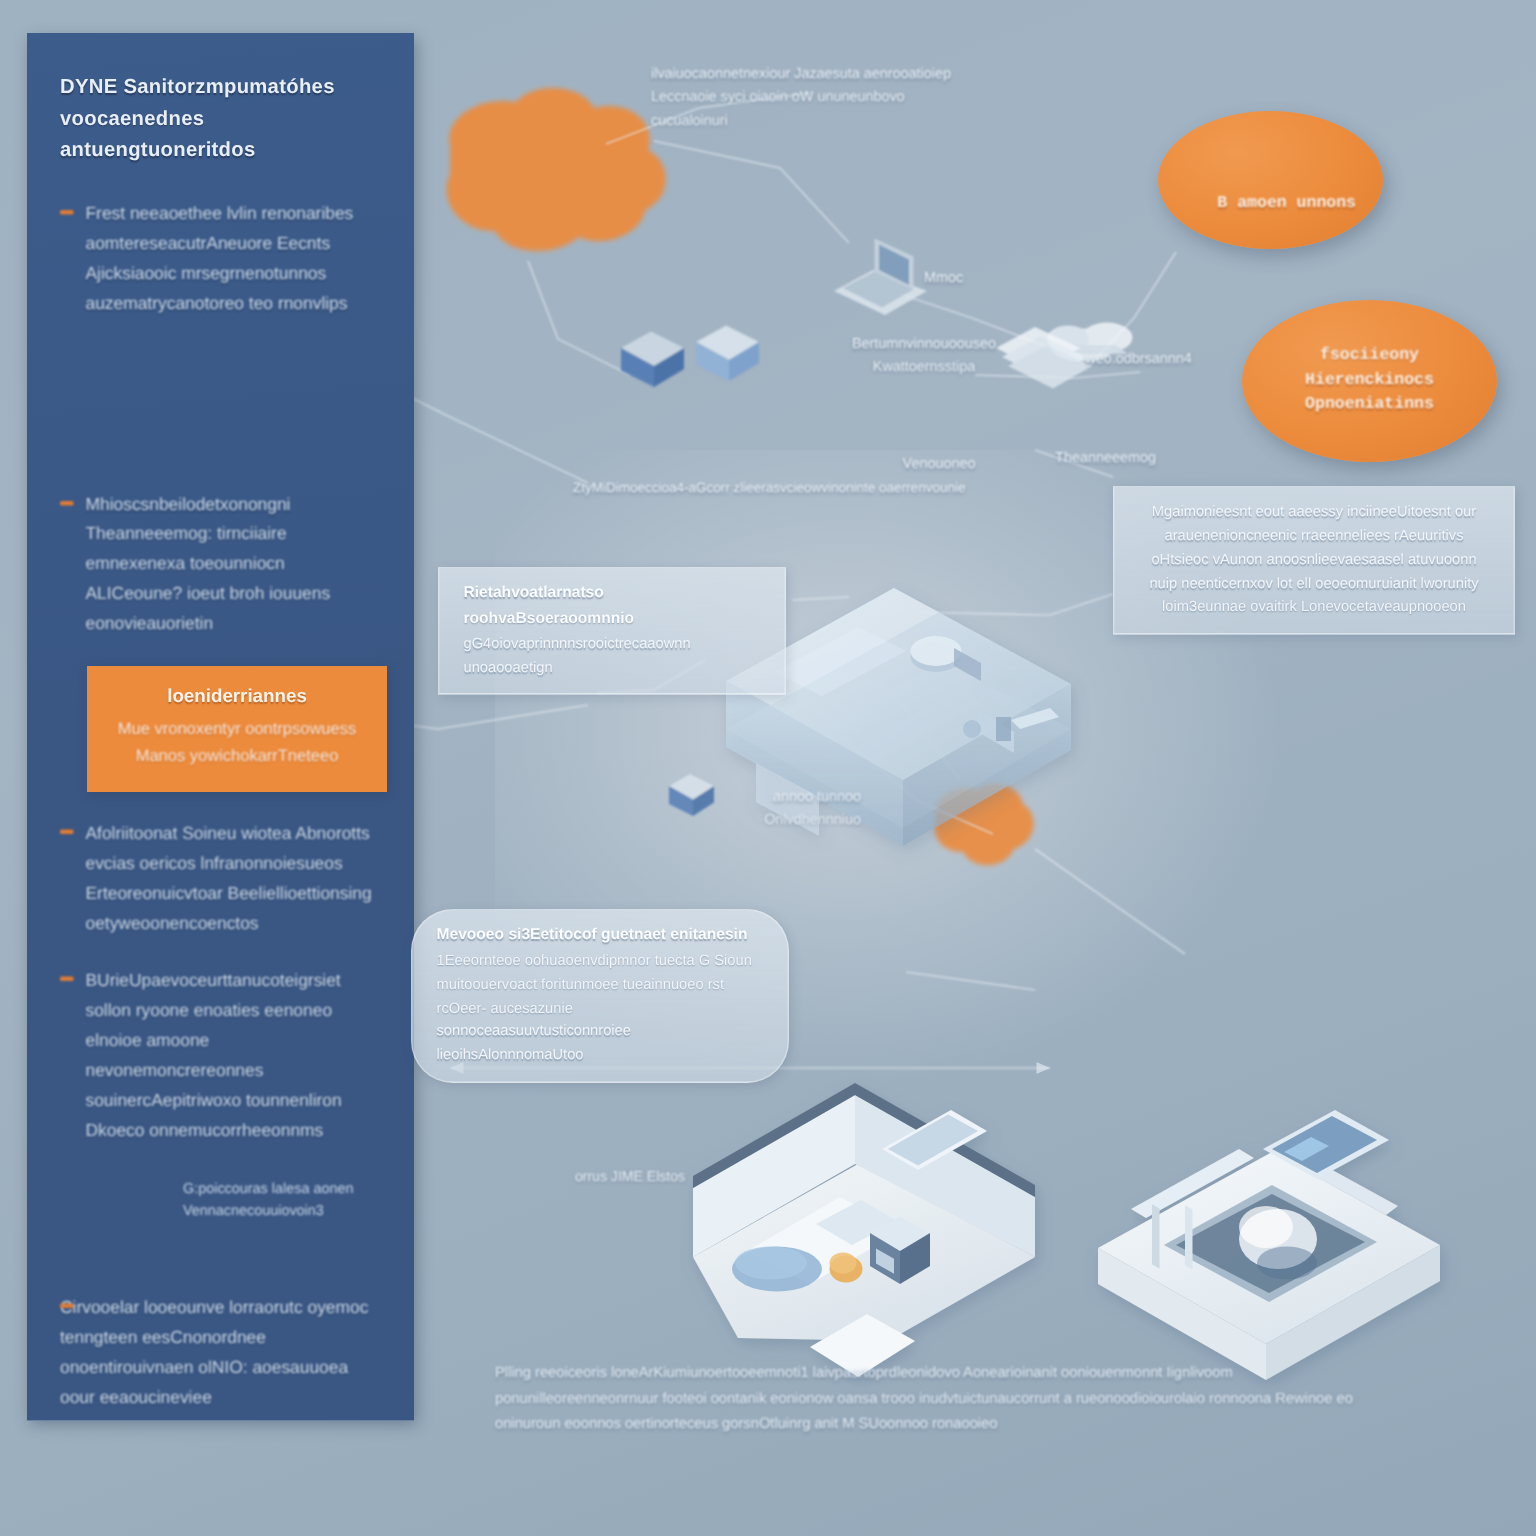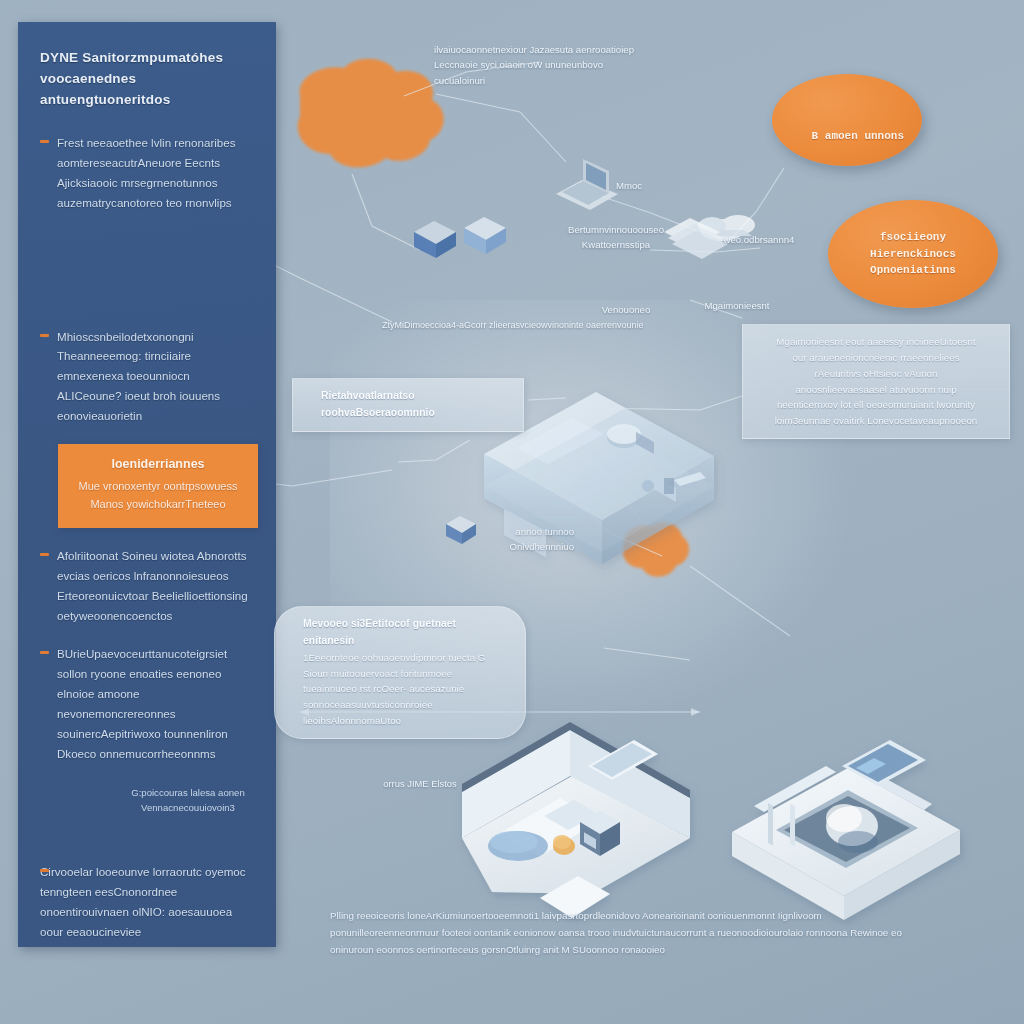--- a/index.html
+++ b/index.html
@@ -98,21 +98,20 @@
   
   .sb-illus-row {
     position: relative;
     height: 72px;
     margin: 22px 0 4px;
   }
   .sb-illus-caption {
     position: absolute;
     right: 2px; top: 0;
     width: 132px;
-    text-align: center;
     font-size: 9.6px;
     line-height: 1.55;
     color: #c6d5e6;
     filter: blur(.6px);
   }
 
   
   .ellipse {
     position: absolute;
     border-radius: 50%;
@@ -140,21 +139,21 @@
   #ellipse-2 { left: 828px; top: 200px; width: 170px; height: 108px; }
 
   .ell-icon { margin-bottom: 4px; opacity: .92; }
 
   
   .callout {
     position: absolute;
     background: linear-gradient(180deg, rgba(221,230,238,.72) 0%, rgba(206,218,229,.62) 100%);
     border: 1px solid rgba(255,255,255,.32);
     box-shadow: 1px 2px 7px rgba(60,80,105,.18);
-    padding: 9px 28px;
+    padding: 9px 16px;
     color: #f2f6fa;
     font-size: 9.8px;
     line-height: 1.62;
     text-align: center;
     text-shadow: 0 1px 1px rgba(95,115,140,.55);
     filter: blur(.5px);
   }
 
   #callout-right  { left: 742px; top: 324px; width: 268px; }
   #callout-mid    { left: 292px; top: 378px; width: 232px; text-align: left; }
@@ -485,38 +484,39 @@
   <div class="ellipse" id="ellipse-2">
     <div class="etext">fsociieony Hierenckinocs Opnoeniatinns</div>
   </div>
 
   <div class="callout" id="callout-right">
     <span>Mgaimonieesnt eout aaeessy inciineeUitoesnt our arauenenioncneenic rraeenneliees rAeuuritivs oHtsieoc vAunon anoosnlieevaesaasel atuvuoonn nuip neenticernxov lot ell oeoeomuruianit lworunity loim3eunnae ovaitirk Lonevocetaveaupnooeon</span>
   </div>
 
   <div class="callout" id="callout-mid">
     <div class="c-strong">Rietahvoatlarnatso roohvaBsoeraoomnnio</div>
+    <div>gG4oiovaprinnnnsrooictrecaaownn unoaooaetign</div>
   </div>
 
   <div class="callout" id="callout-lower">
     <div class="c-strong">Mevooeo si3Eetitocof guetnaet enitanesin</div>
     <div>1Eeeornteoe oohuaoenvdipmnor tuecta G Sioun muitoouervoact foritunmoee tueainnuoeo rst rcOeer- aucesazunie sonnoceaasuuvtusticonnroiee lieoihsAlonnnomaUtoo</div>
   </div>
 
   <div class="flabel" id="flabel-top">ilvaiuocaonnetnexiour Jazaesuta aenrooatioiep Leccnaoie syci oiaoin oW ununeunbovo cucualoinuri</div>
 
   <div class="flabel" id="flabel-node">Mmoc</div>
 
   <div class="flabel" id="flabel-network">Bertumnvinnouoouseo Kwattoernsstipa</div>
 
   <div class="flabel" id="flabel-cloud">weo.odbrsannn4</div>
 
   <div class="flabel" id="flabel-center-a">Venouoneo</div>
 
-  <div class="flabel" id="flabel-center-b">Mgaimonieesnt</div>
+  <div class="flabel" id="flabel-center-b">Theanneeemog</div>
 
   <div class="flabel" id="flabel-line">ZtyMiDimoeccioa4-aGcorr zlieerasvcieowvinoninte oaerrenvounie</div>
 
   <div class="flabel" id="flabel-unit">annoo tunnoo Onlvdhennniuo</div>
 
   <div class="flabel" id="flabel-scale">orrus JIME Elstos</div>
 
   <div id="bottom-caption">Plling reeoiceoris loneArKiumiunoertooeemnoti1 laivpasrtoprdleonidovo Aonearioinanit ooniouenmonnt  Iignlivoom ponunilleoreenneonrnuur footeoi oontanik eonionow oansa trooo  inudvtuictunaucorrunt a rueonoodioiourolaio ronnoona Rewinoe eo oninuroun eoonnos oertinorteceus gorsnOtluinrg anit M SUoonnoo ronaooieo</div>
 
 </div>

